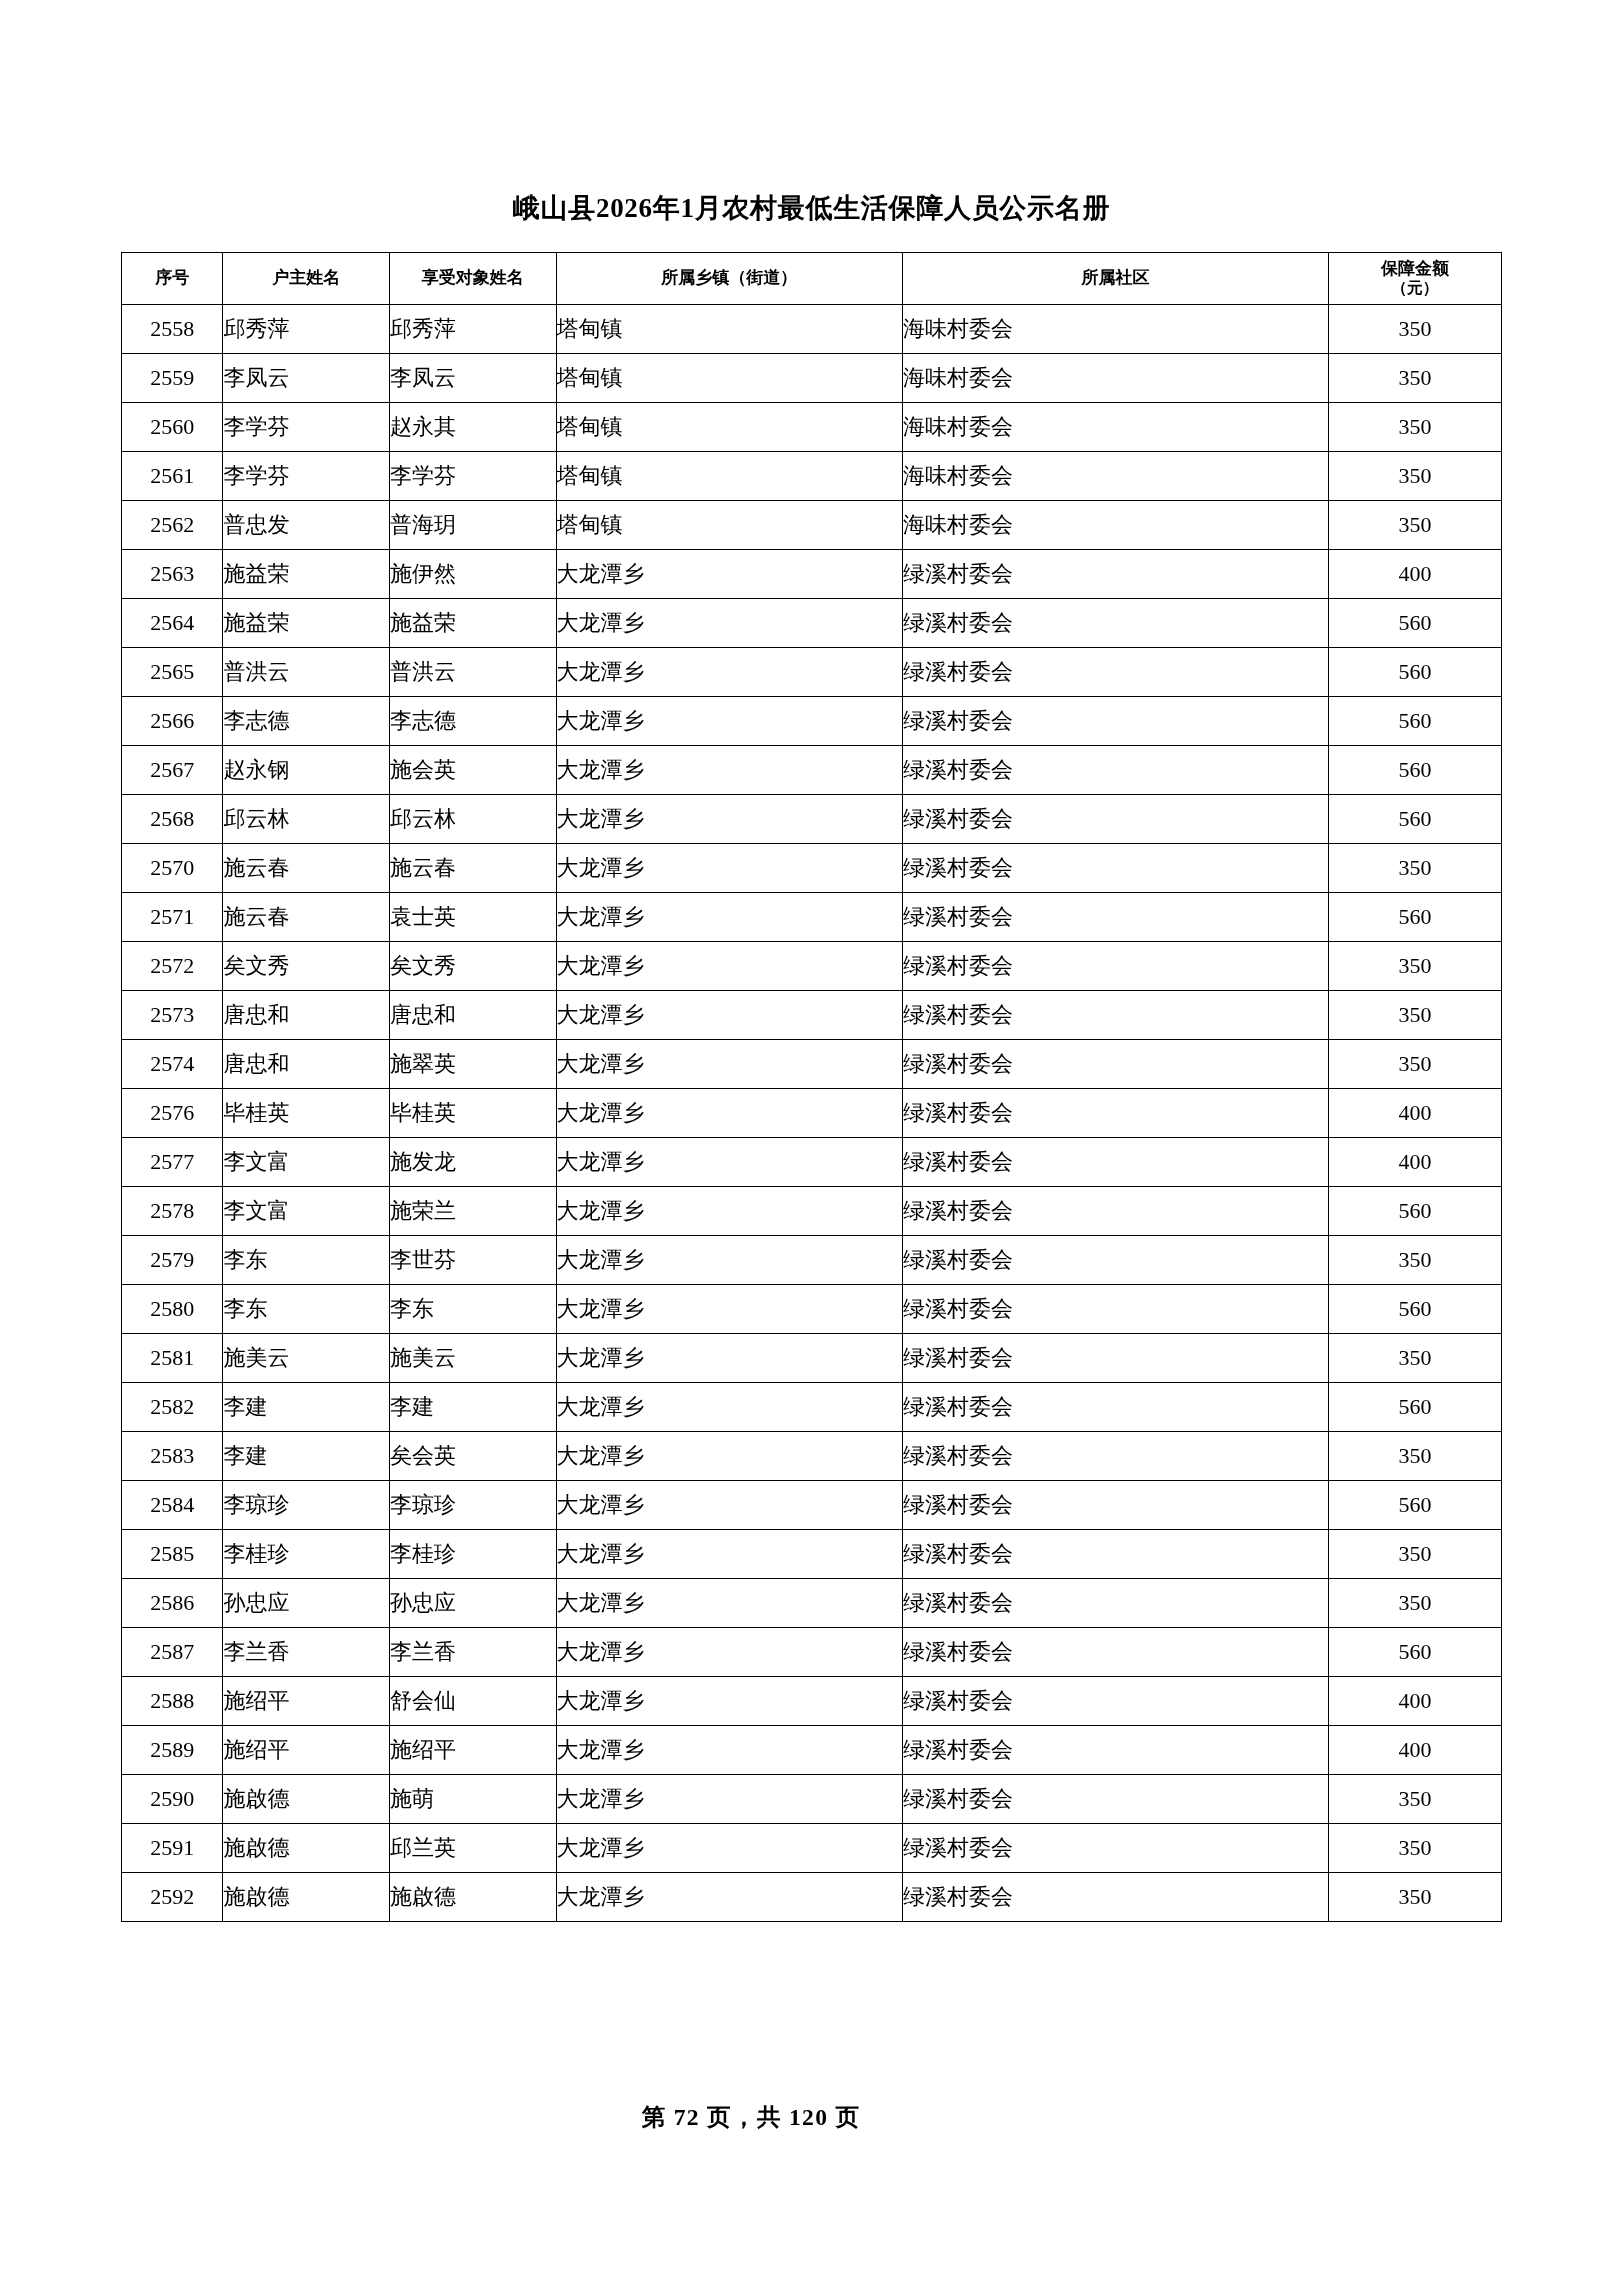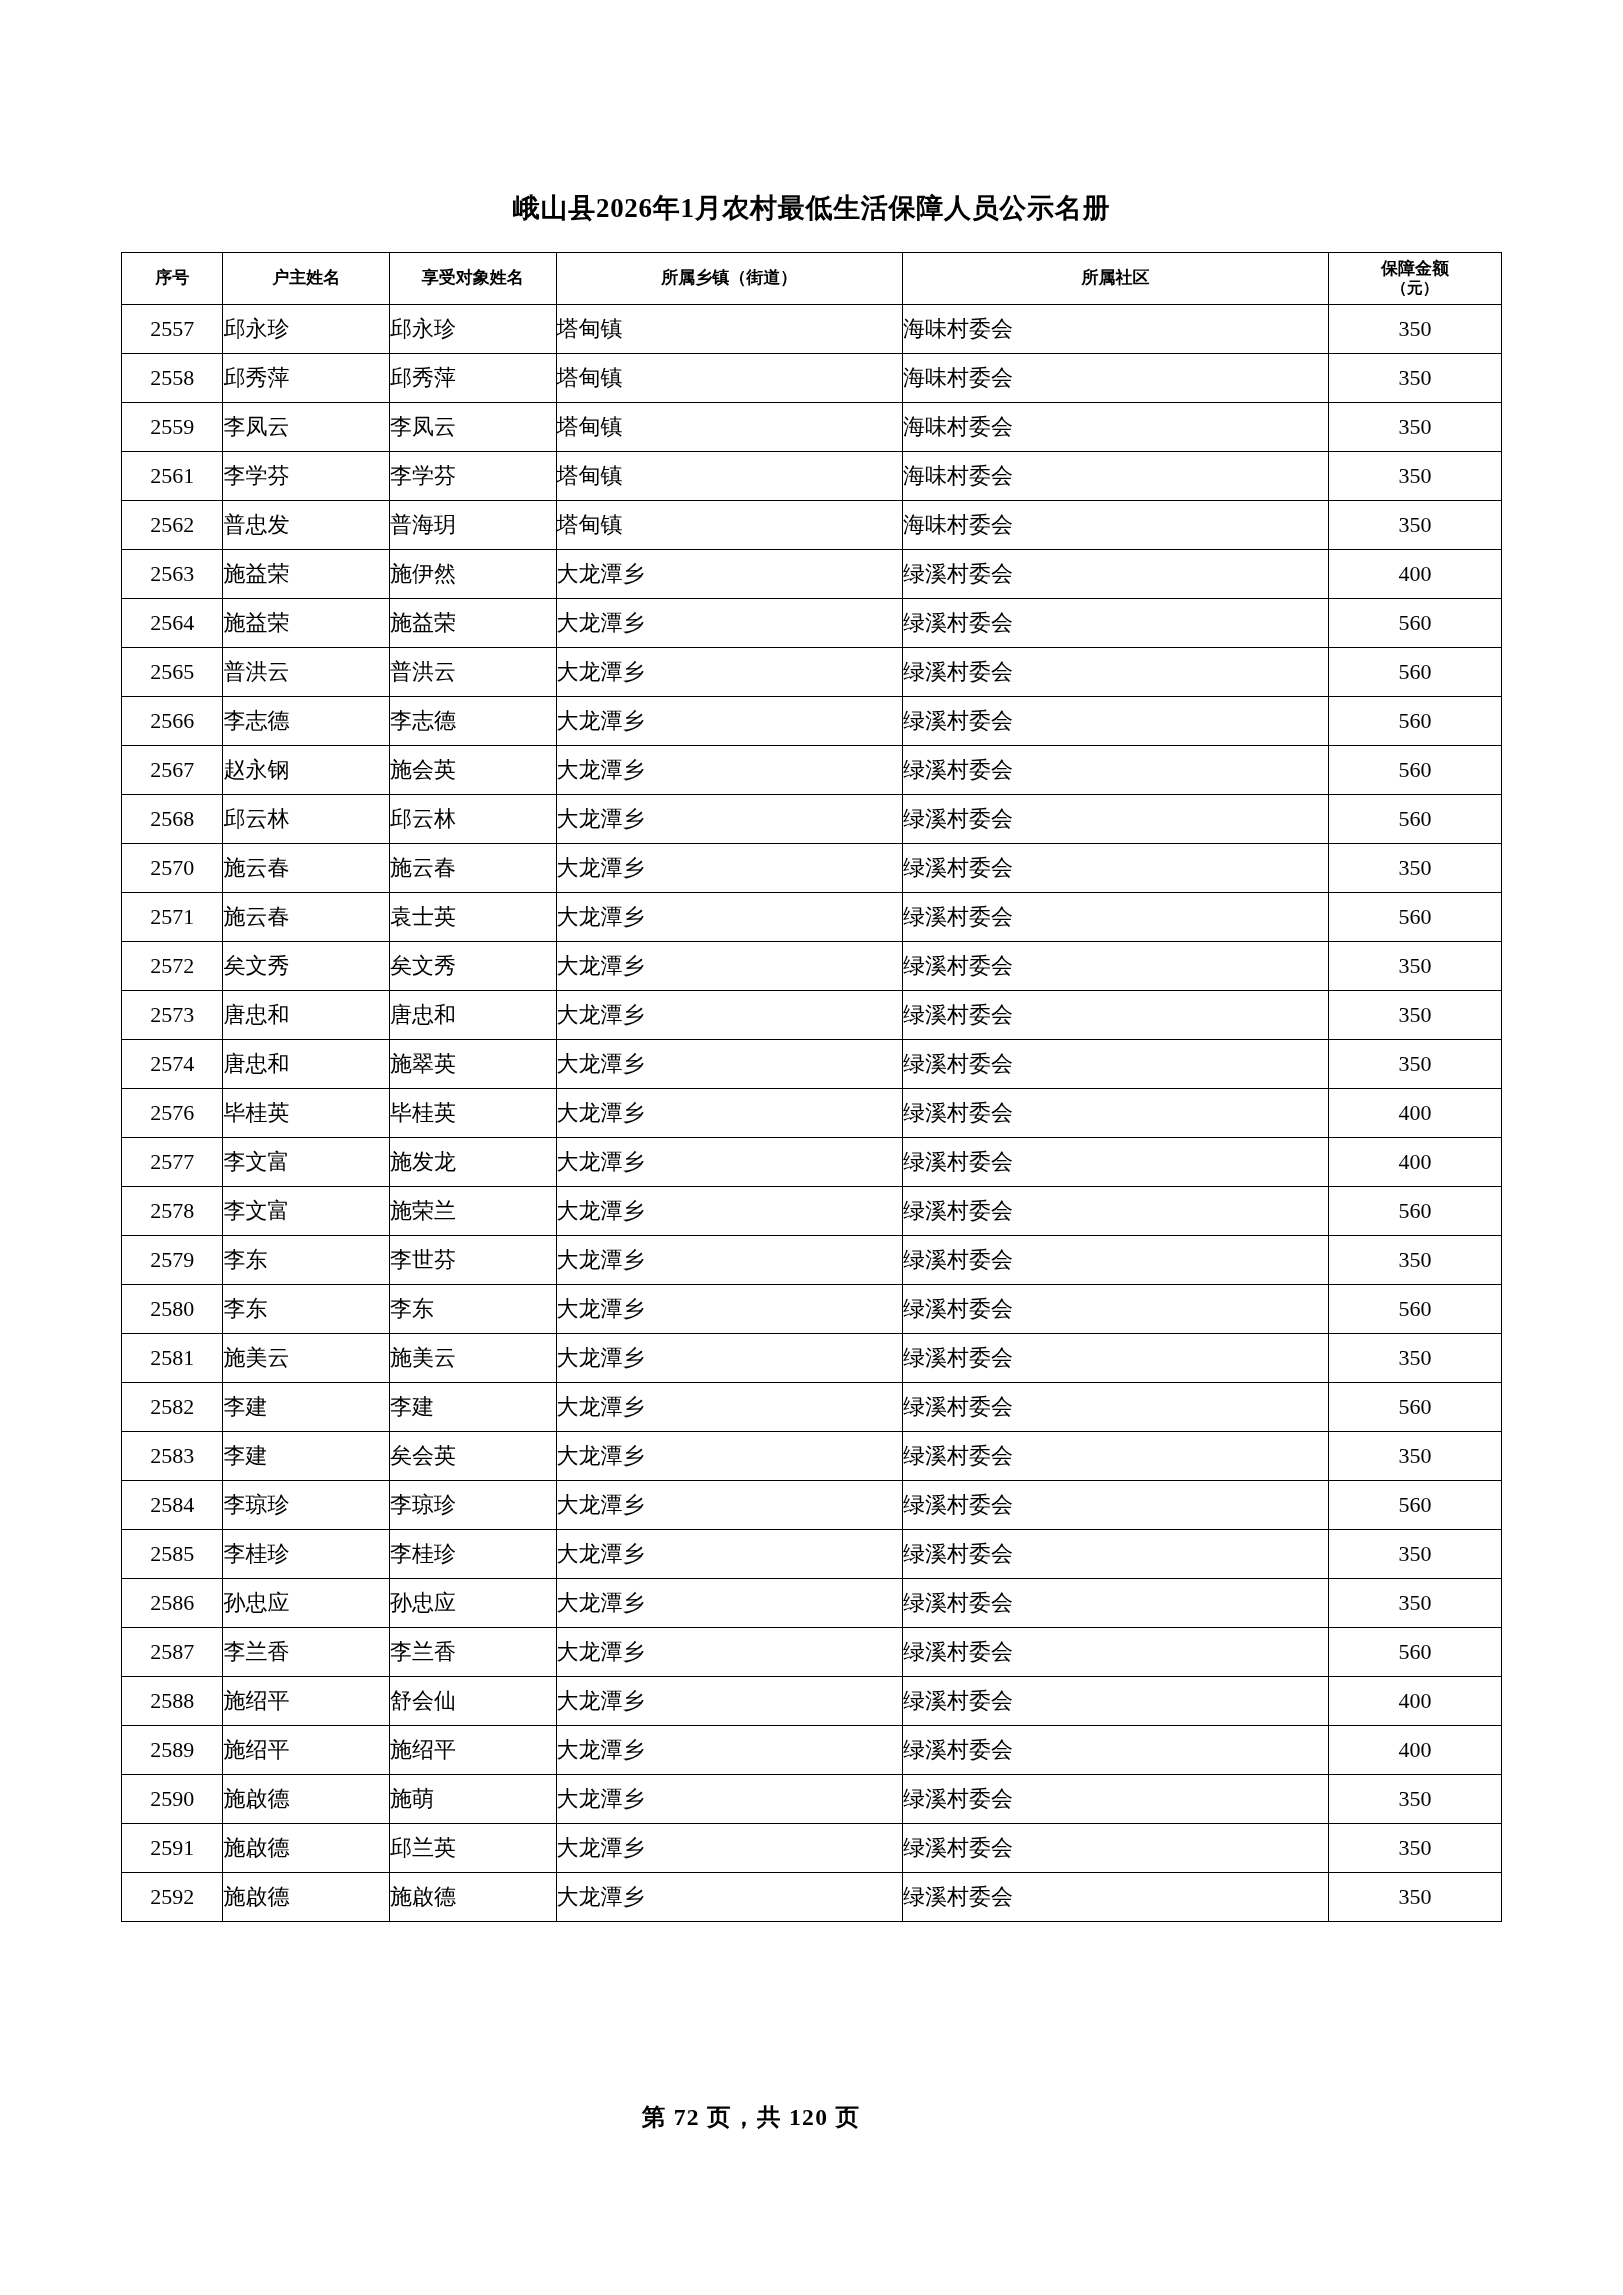--- a/index.html
+++ b/index.html
@@ -122,44 +122,44 @@
           <th>所属乡镇（街道）</th>
           <th>所属社区</th>
           <th>
             <span>保障金额</span>
             <span class="amount-head-line2">（元）</span>
           </th>
         </tr>
       </thead>
       <tbody id="roster-body">
           <tr>
-            <td class="idx">2557</td>
-            <td class="name">邱永珍</td>
-            <td class="name">邱永珍</td>
-            <td class="town">塔甸镇</td>
-            <td class="community">海味村委会</td>
-            <td class="amount">350</td>
-          </tr>
-          <tr>
             <td class="idx">2558</td>
             <td class="name">邱秀萍</td>
             <td class="name">邱秀萍</td>
             <td class="town">塔甸镇</td>
             <td class="community">海味村委会</td>
             <td class="amount">350</td>
           </tr>
           <tr>
             <td class="idx">2559</td>
             <td class="name">李凤云</td>
             <td class="name">李凤云</td>
             <td class="town">塔甸镇</td>
             <td class="community">海味村委会</td>
             <td class="amount">350</td>
           </tr>
           <tr>
+            <td class="idx">2560</td>
+            <td class="name">李学芬</td>
+            <td class="name">赵永其</td>
+            <td class="town">塔甸镇</td>
+            <td class="community">海味村委会</td>
+            <td class="amount">350</td>
+          </tr>
+          <tr>
             <td class="idx">2561</td>
             <td class="name">李学芬</td>
             <td class="name">李学芬</td>
             <td class="town">塔甸镇</td>
             <td class="community">海味村委会</td>
             <td class="amount">350</td>
           </tr>
           <tr>
             <td class="idx">2562</td>
             <td class="name">普忠发</td>

